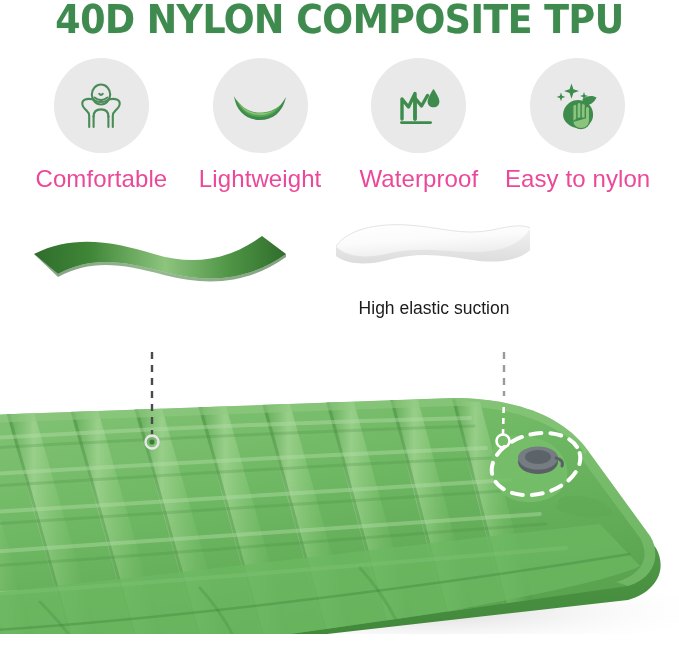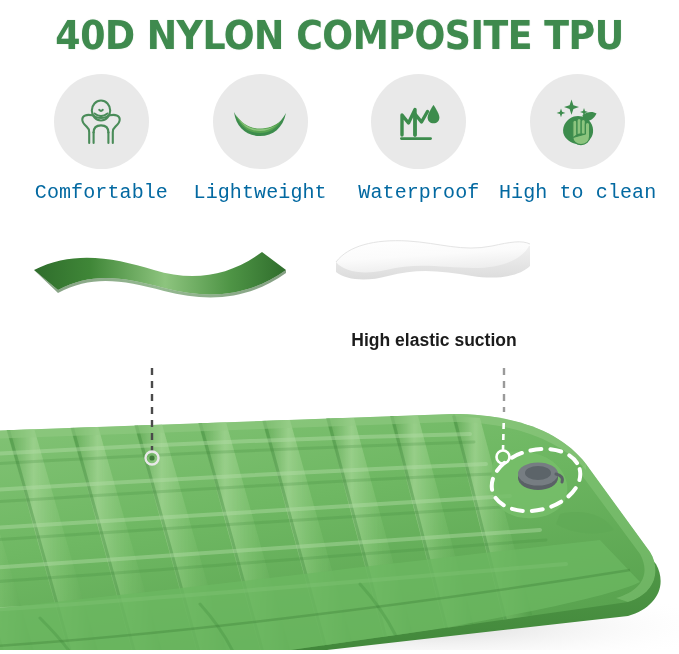--- a/index.html
+++ b/index.html
@@ -3,21 +3,21 @@
 <meta charset="utf-8">
 <style>
   html,body{margin:0;padding:0;}
   body{
     width:679px;height:654px;
     background:#ffffff;
     font-family:"Liberation Sans","DejaVu Sans",sans-serif;
     overflow:hidden;
     position:relative;
   }
-  .stage{position:relative;width:679px;height:634px;overflow:hidden;background:#fff;margin-top:16px;}
+  .stage{position:relative;width:679px;height:634px;overflow:hidden;background:#fff;}
 
   
   .title{
     position:absolute;left:0;top:-2px;width:679px;
     text-align:center;
     font-family:"DejaVu Sans","Liberation Sans",sans-serif;
     font-weight:bold;
     font-size:39px;
     letter-spacing:-0.5px;
     color:#3f8a4e;
@@ -36,43 +36,42 @@
   }
   .feature{width:150px;display:flex;flex-direction:column;align-items:center;}
   .circle{
     width:95px;height:95px;border-radius:50%;
     background:#e9e9e9;
     display:flex;align-items:center;justify-content:center;
   }
   .circle svg{display:block;}
   .feat-label{
     margin-top:12px;
-    font-size:20px;
-    color:#0369a1;
+    font-size:24px;
+    color:#ec4899;
     letter-spacing:.1px;
     white-space:nowrap;
-    font-family:Liberation Mono, monospace;
   }
 
   
   .mid{position:absolute;left:0;top:198px;width:679px;height:160px;}
 
   .swatch-wrap{position:absolute;left:14px;top:28px;width:280px;height:66px;}
   .sponge-wrap{position:absolute;left:322px;top:18px;width:220px;height:80px;}
 
   .cap{
     position:absolute;
     text-align:center;
     font-size:17.5px;
     color:#1b1b1b;
     line-height:21px;
     white-space:nowrap;
   }
   .cap-left{left:6px;top:100px;width:296px;}
-  .cap-right{left:316px;top:116px;width:236px;font-weight:bold;}
+  .cap-right{left:316px;top:100px;width:236px;}
 
   
   .connector{position:absolute;}
   .conn-left{left:140px;top:352px;width:24px;height:100px;}
   .conn-right{left:484px;top:352px;width:40px;height:110px;}
 
   
   .mattress{
     position:absolute;left:0;top:396px;width:679px;height:258px;
     overflow:hidden;
@@ -154,21 +153,21 @@
             <path d="M17.5 33.5 C21 27 28 23.5 35 25.5 C42.5 27.6 47 34 46 41.5 C45.2 47.6 40.5 52 34.2 52.8 C27 53.7 20.5 50.5 17.2 44.5 C15.5 41.4 15.8 36.8 17.5 33.5 Z" fill="#3d8c4d"></path>
             <g fill="#8cc47e" stroke="#3d8c4d" stroke-width="1.2" stroke-linecap="round" stroke-linejoin="round">
               <path d="M25.8 46.5 L25.8 31.2 a2.1 2.1 0 0 1 4.2 0 L30 43"></path>
               <path d="M30 43 L30 29.4 a2.1 2.1 0 0 1 4.2 0 L34.2 42.2"></path>
               <path d="M34.2 42.2 L34.2 30.6 a2.1 2.1 0 0 1 4.2 0 L38.4 43"></path>
               <path d="M38.4 43 L38.4 33.4 a2.1 2.1 0 0 1 4.2 0 L42.6 45.5 C42.6 50.4 38.8 53.6 34 53.6 C29.3 53.6 25.8 50.4 25.8 46.5 Z"></path>
             </g>
           </svg>
         </span>
       </div>
-      <div class="feat-label">High to clean</div>
+      <div class="feat-label">Easy to nylon</div>
     </div>
   </div>
 
   <div class="mid">
 
     <div class="swatch-wrap">
       <svg width="280" height="66" viewBox="0 0 280 66">
         <defs>
           <linearGradient id="fabTop" x1="0" y1="0" x2="1" y2="0">
             <stop offset="0%" stop-color="#2f6d2c"></stop>

